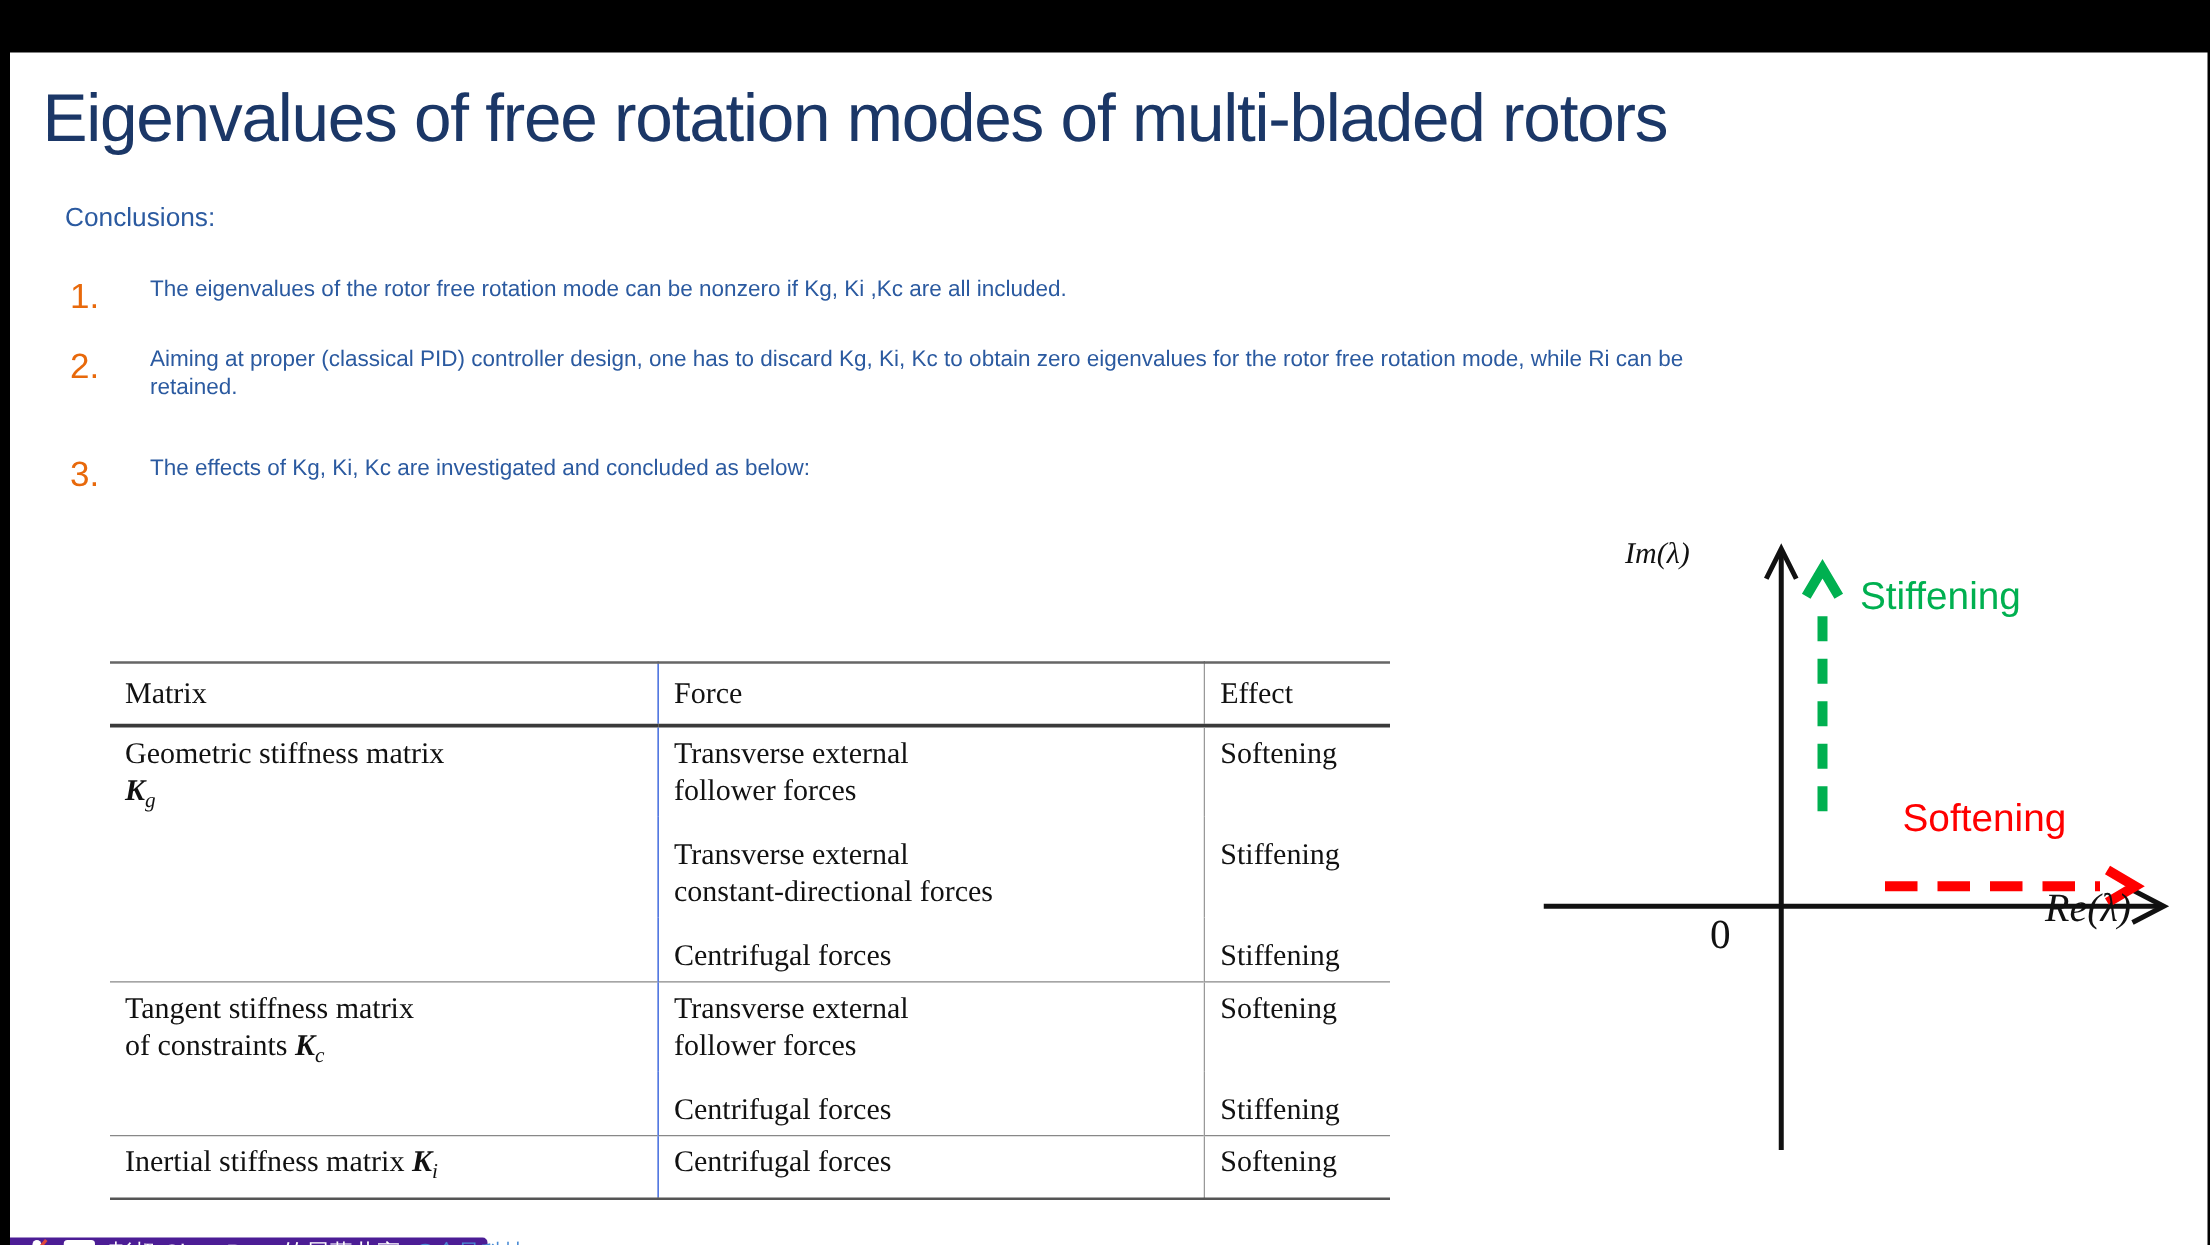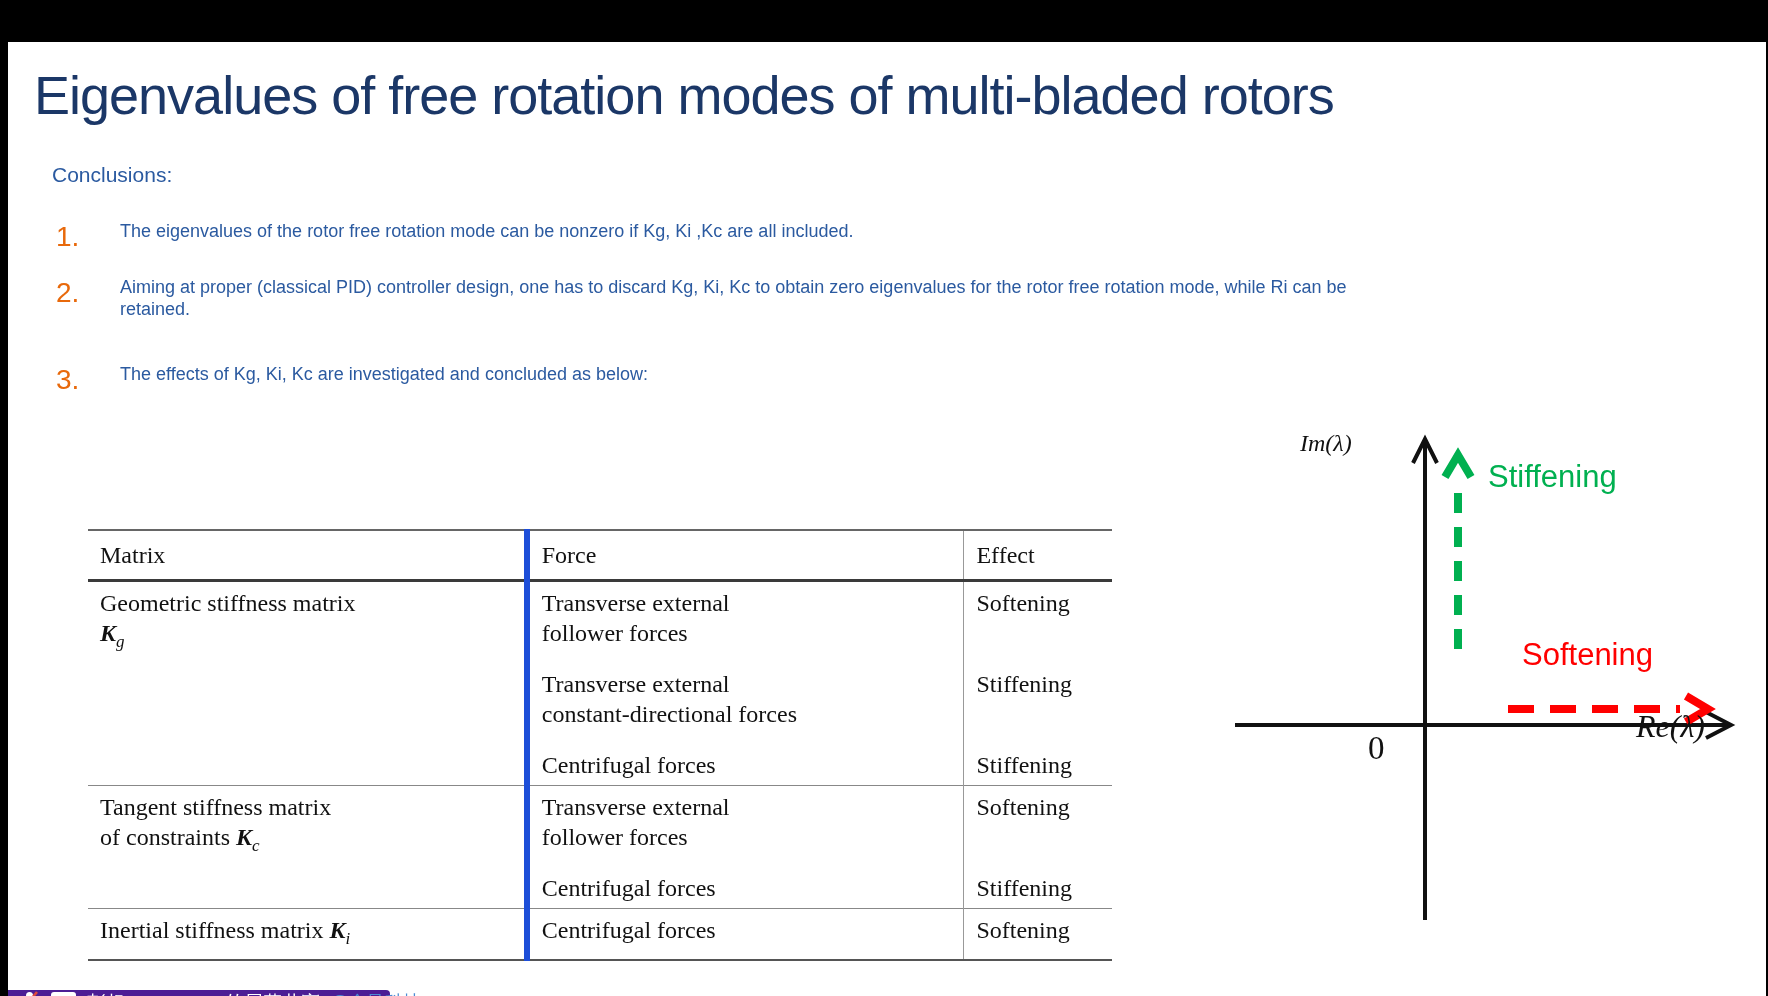--- a/index.html
+++ b/index.html
@@ -36,21 +36,21 @@
     font-family:"Liberation Serif", serif;
     font-size:24px; color:#111;
     border-top:2px solid #666;
     border-bottom:2px solid #555;
   }
   table.effects th, table.effects td {
     text-align:left; vertical-align:top; font-weight:normal;
     padding:6px 12px 5px 12px; line-height:30px;
   }
   table.effects th { padding-top:9px; padding-bottom:9px; border-bottom:3px solid #3a3a3a; }
-  .col-matrix { width:450px; border-right:6px solid #1d4ed8; }
+  .col-matrix { width:450px; border-right:1px solid #1d4ed8; }
   .col-force  { width:447px; border-right:1px solid #999; }
   .col-effect { width:127px; }
   tr.group-start td { border-top:1px solid #888; }
   tr.sub td { padding-top:16px; }
   .msym { font-weight:bold; font-style:italic; }
   .msub { font-style:italic; font-size:17px; }
 
   
   .diagram-svg { position:absolute; left:1140px; top:385px; }
   .dlabel { position:absolute; white-space:nowrap; }

